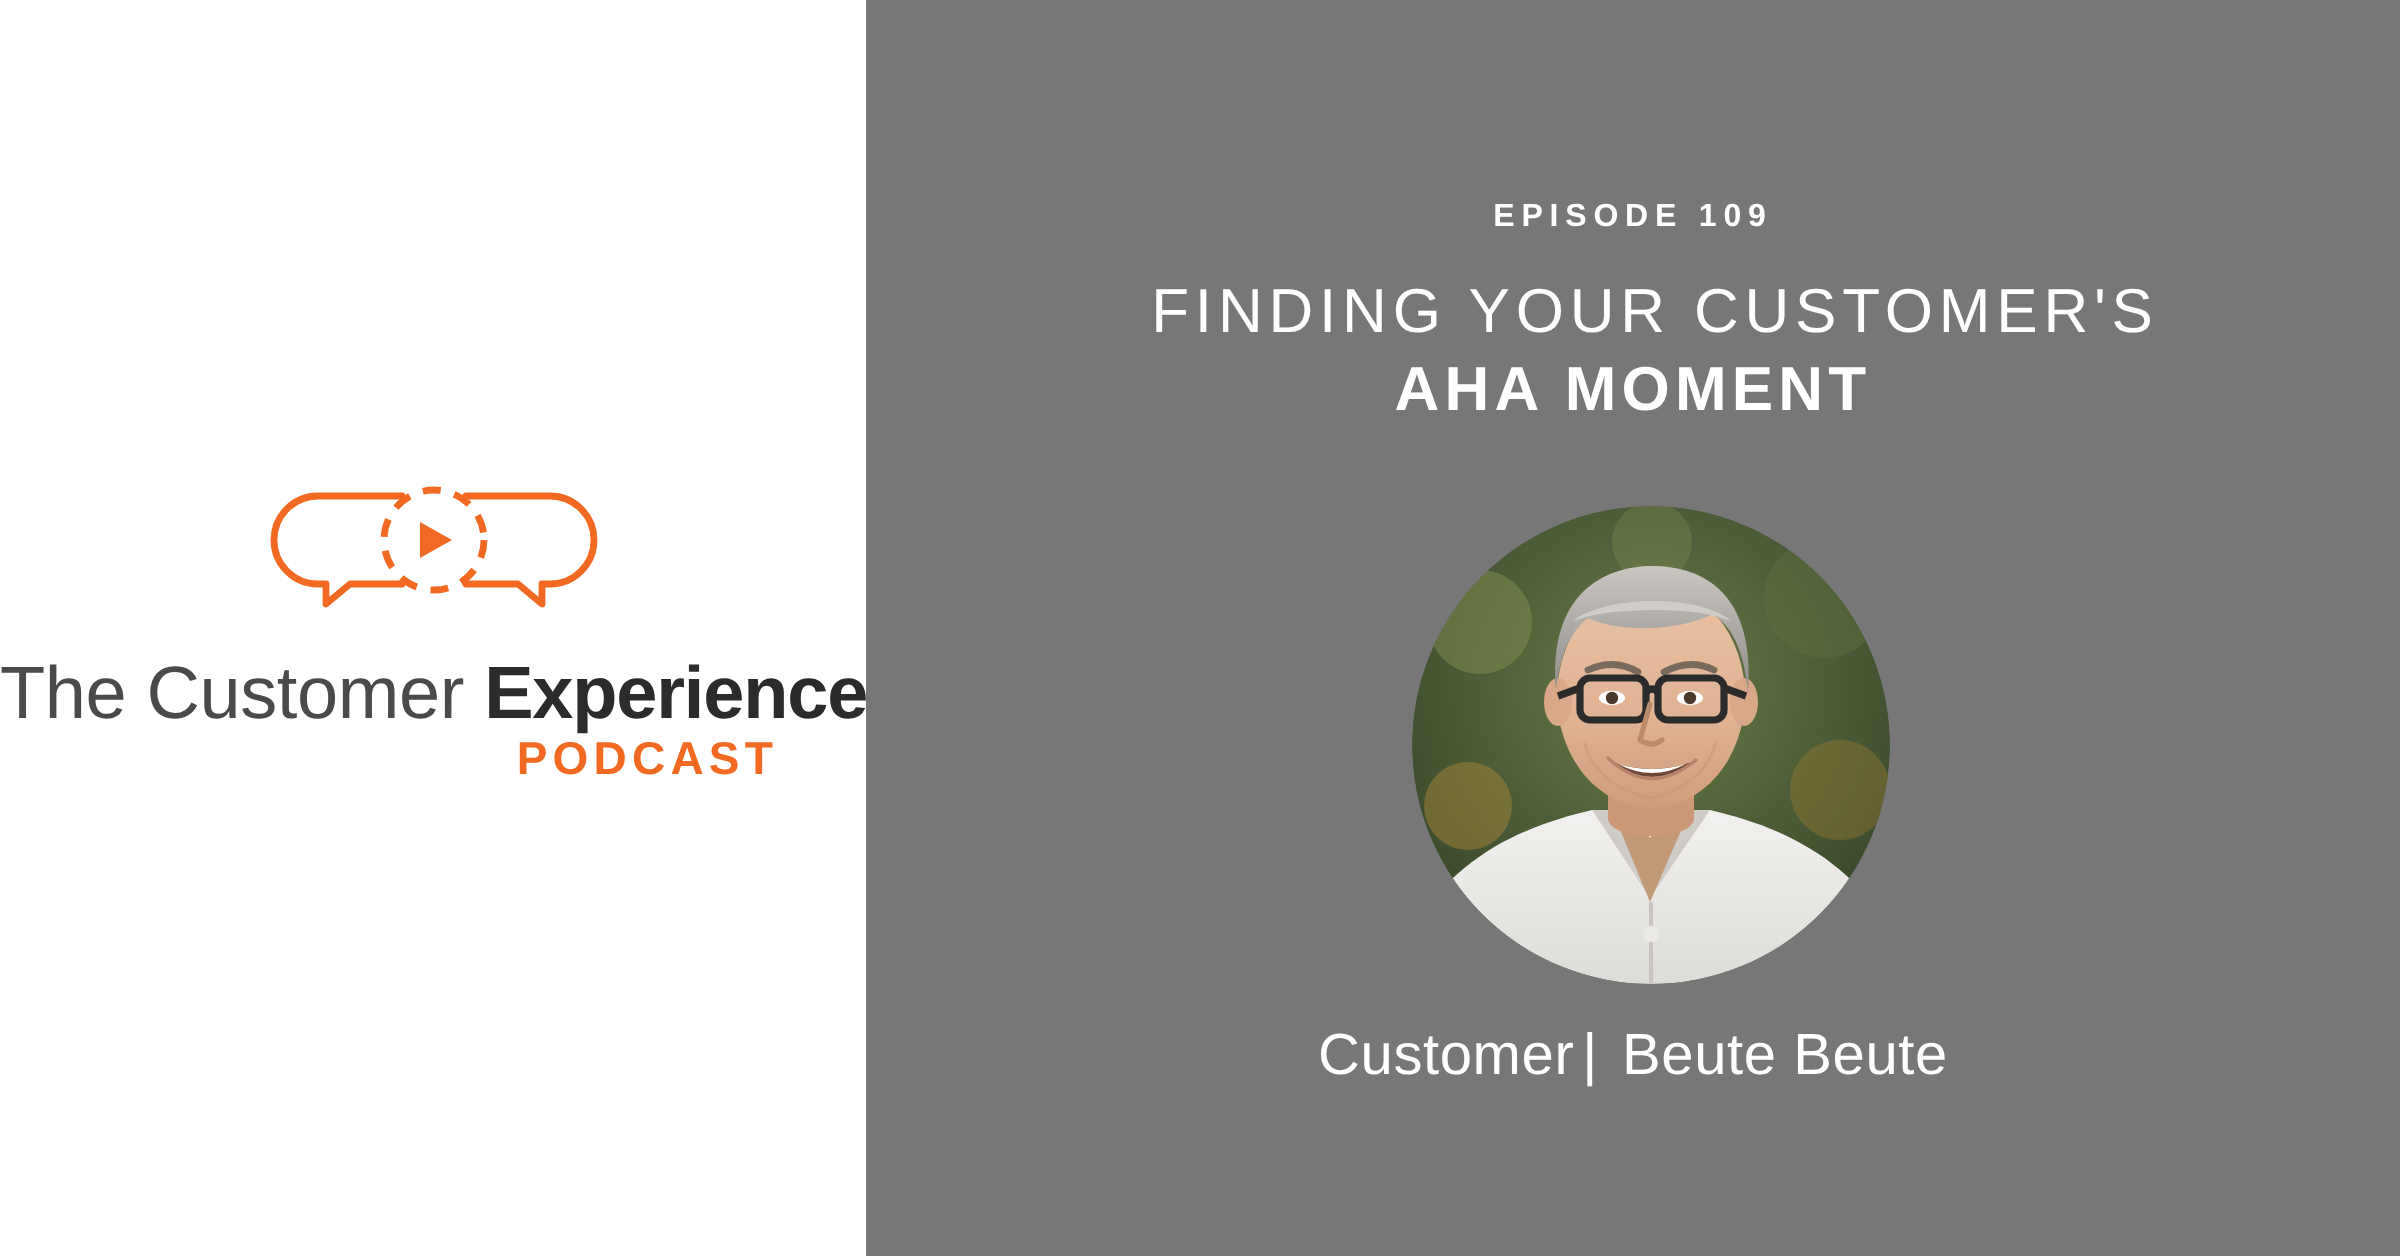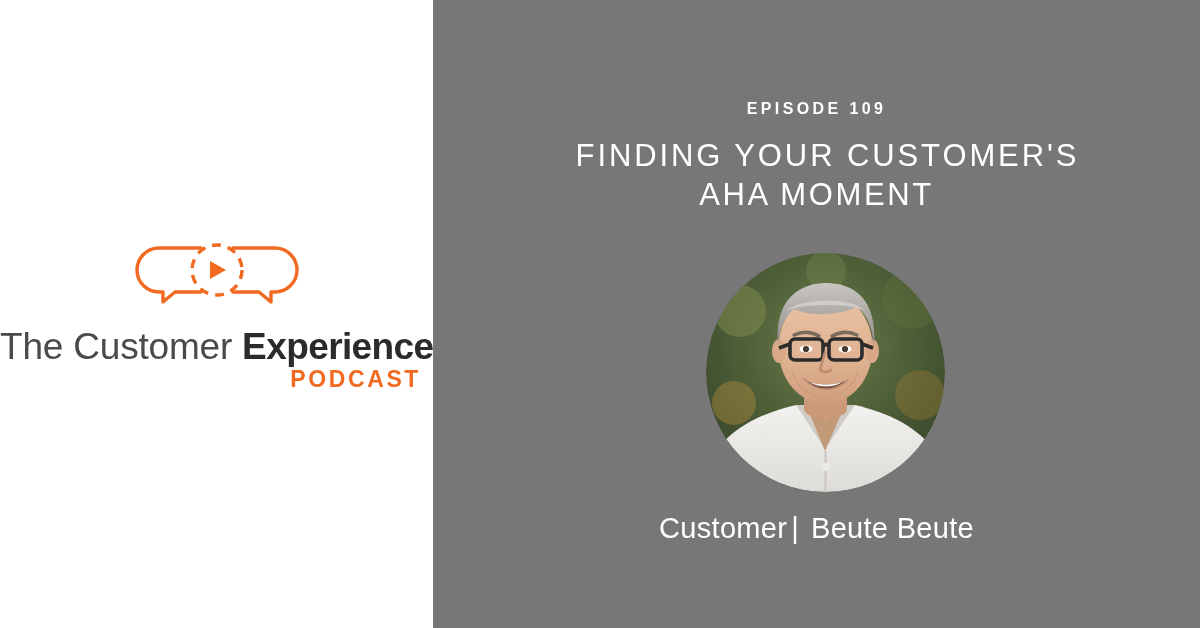--- a/index.html
+++ b/index.html
@@ -59,21 +59,21 @@
     font-weight: 300;
     color: #4a4a4a;
   }
   .wm-bold {
     font-weight: 700;
     color: #2b2b2b;
     letter-spacing: -0.6px;
   }
   .wordmark-line2 {
     margin-top: 2px;
-    padding-right: 12px;
+    padding-right: 44px;
     font-size: 23px;
     font-weight: 700;
     letter-spacing: 2.6px;
     color: #F26A21;
     text-align: right;
   }
 
   
   .episode-label {
     position: absolute;
@@ -99,21 +99,21 @@
     display: block;
     font-size: 31px;
     font-weight: 300;
     letter-spacing: 2.9px;
     line-height: 1.28;
     padding-left: 22px;
   }
   .title-line-2 {
     display: block;
     font-size: 31px;
-    font-weight: 400;
+    font-weight: 700;
     letter-spacing: 2.6px;
     line-height: 1.22;
   }
 
   
   .guest-photo {
     position: absolute;
     left: 706px;
     top: 253px;
     width: 239px;

